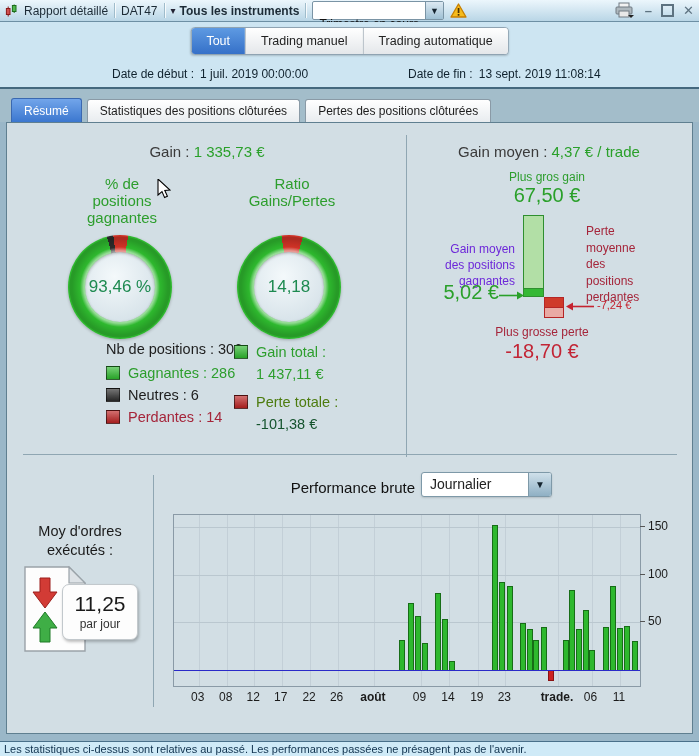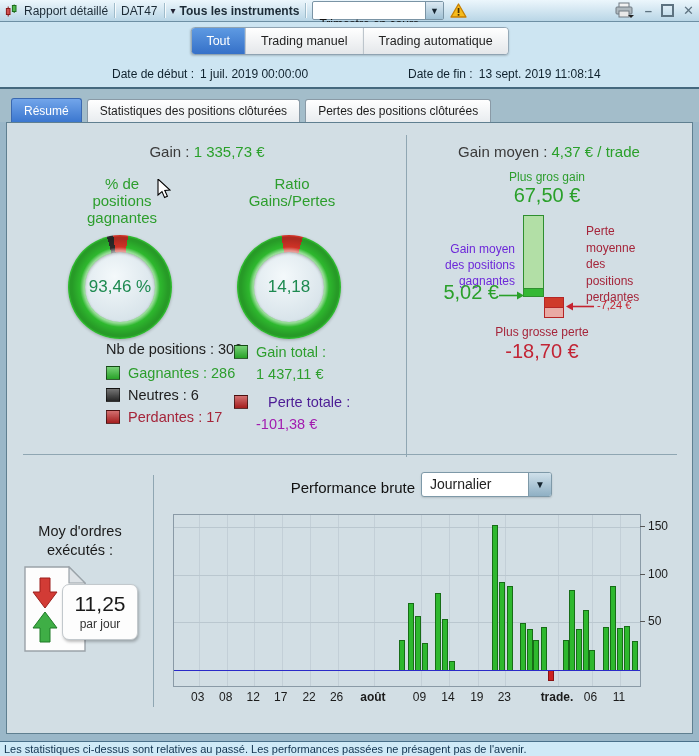--- a/index.html
+++ b/index.html
@@ -232,38 +232,38 @@
           <div class="lrow">
             <span class="sq" style="background-color: rgb(46, 184, 46);"></span>
             <span style="color: rgb(45, 158, 45);">Gagnantes : 286</span>
           </div>
           <div class="lrow">
             <span class="sq" style="background-color: rgb(43, 43, 43);"></span>
             <span style="color: rgb(29, 29, 29);">Neutres : 6</span>
           </div>
           <div class="lrow">
             <span class="sq" style="background-color: rgb(187, 34, 34);"></span>
-            <span style="color: rgb(165, 37, 58);">Perdantes : 17</span>
+            <span style="color: rgb(165, 37, 58);">Perdantes : 14</span>
           </div>
         </div>
     </div>
     <div class="legend-right" id="total-items">
         <div class="tot-block">
           <div class="lrow">
             <span class="sq" style="background-color: rgb(46, 184, 46);"></span>
             <span style="color: rgb(45, 158, 45);">Gain total :</span>
           </div>
           <div class="tot-val" style="color: rgb(45, 158, 45);">1 437,11 €</div>
         </div>
         <div class="tot-block">
           <div class="lrow">
             <span class="sq" style="background-color: rgb(187, 34, 34);"></span>
-            <span style="color: #4c1d95; margin-left: 12px;">Perte totale :</span>
-          </div>
-          <div class="tot-val" style="color: #a21caf;">-101,38 €</div>
+            <span style="color: #4d7c0f;">Perte totale :</span>
+          </div>
+          <div class="tot-val" style="color: #14532d;">-101,38 €</div>
         </div>
       </div>
 
     <div class="divider-v1"></div>
     <div class="divider-h"></div>
     <div class="divider-v2"></div>
 
     <div class="mg-label">Plus gros gain</div>
     <div class="mg-value">67,50 €</div>
     <div class="bar-up">

